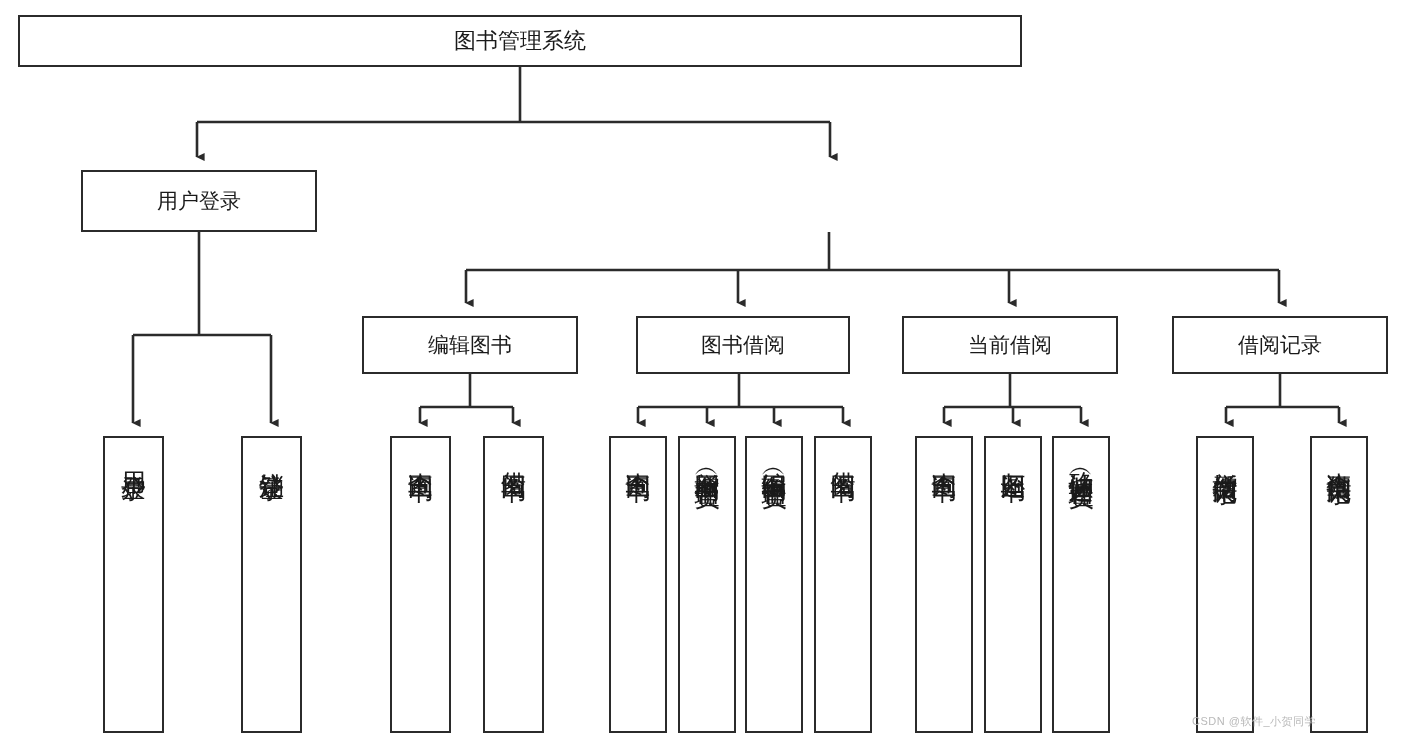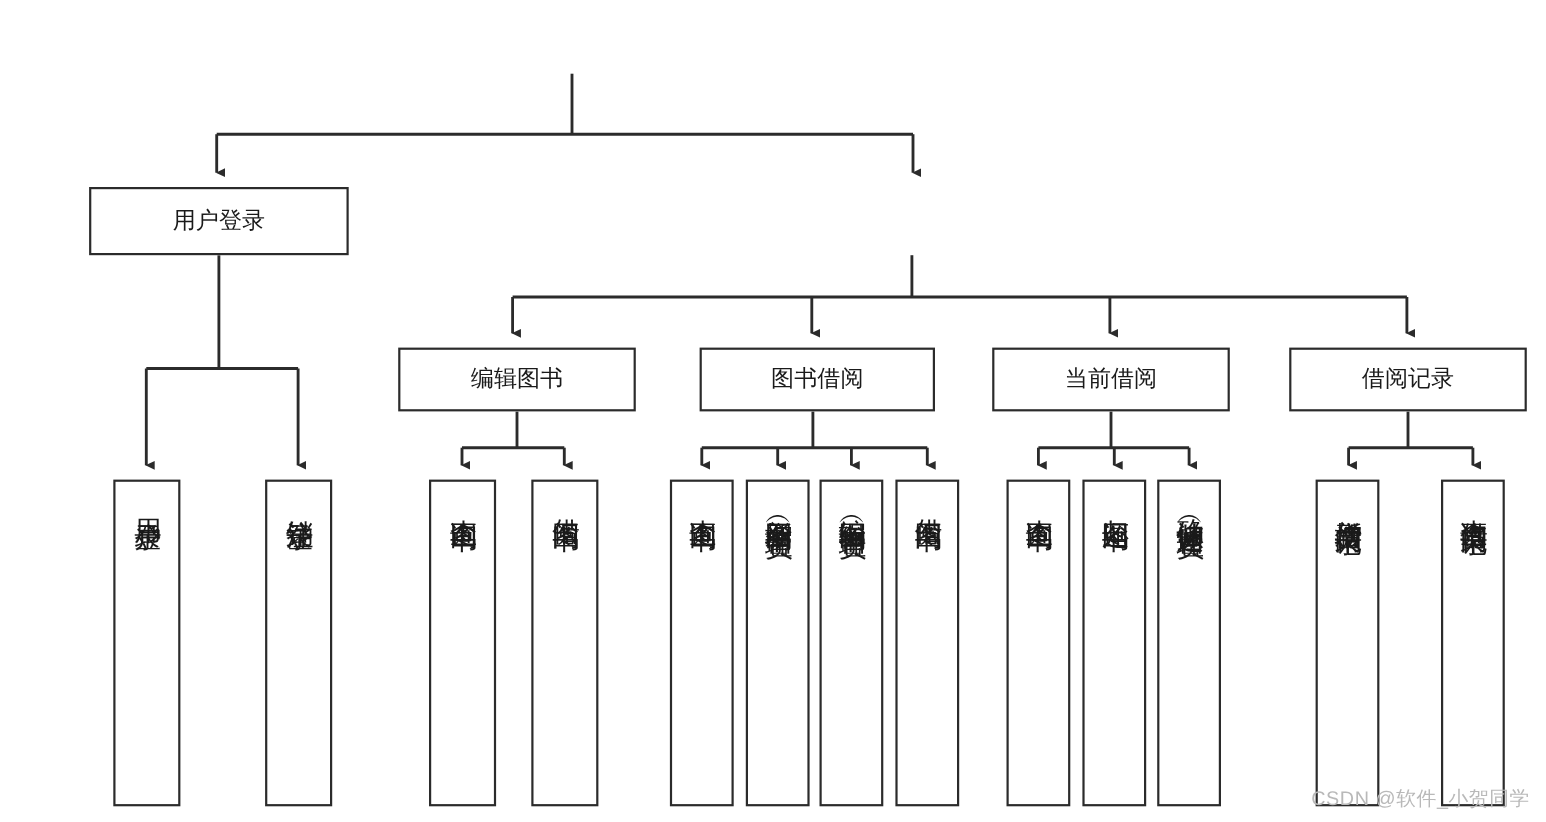--- a/index.html
+++ b/index.html
@@ -58,21 +58,21 @@
     text-orientation: upright;
     font-size: 25px;
     letter-spacing: 2px;
     line-height: 1;
     white-space: nowrap;
   }
   .watermark {
     position: absolute;
     left: 1192px;
     top: 714px;
-    font-size: 18px;
+    font-size: 11px;
     color: #b9b9b9;
     white-space: nowrap;
     letter-spacing: 0.5px;
   }
 </style>
 </head>
 <body>
 
 <div id="diagram-root">
 
@@ -119,20 +119,23 @@
       <path d="M 1013,407 L 1013,423" marker-end="url(#arrowhead)"></path>
       <path d="M 1081,407 L 1081,423" marker-end="url(#arrowhead)"></path>
 
       <path d="M 1280,374 L 1280,407"></path>
       <path d="M 1226,407 L 1339,407"></path>
       <path d="M 1226,407 L 1226,423" marker-end="url(#arrowhead)"></path>
       <path d="M 1339,407 L 1339,423" marker-end="url(#arrowhead)"></path>
     </g>
   </svg>
 
+  <div class="node root horizontal" style="left: 18px; top: 15px; width: 1004px; height: 52px;">
+    <span class="node-label">图书管理系统</span>
+  </div>
 
   <div class="node horizontal" style="left: 81px; top: 170px; width: 236px; height: 62px;">
     <span class="node-label">用户登录</span>
   </div>
 
   <div class="node horizontal" style="left: 362px; top: 316px; width: 216px; height: 58px;">
     <span class="node-label">编辑图书</span>
   </div>
   <div class="node horizontal" style="left: 636px; top: 316px; width: 214px; height: 58px;">
     <span class="node-label">图书借阅</span>

